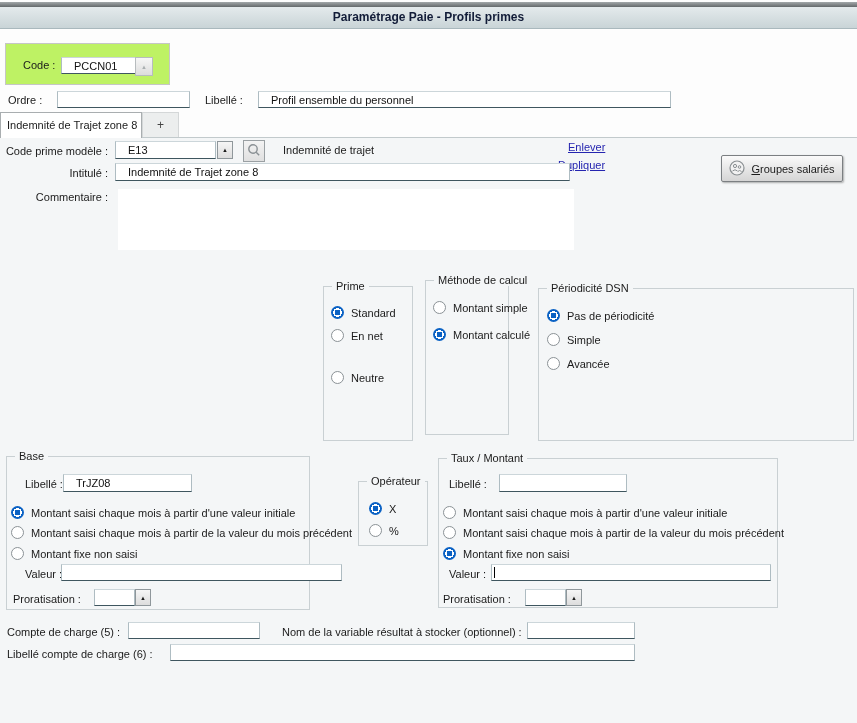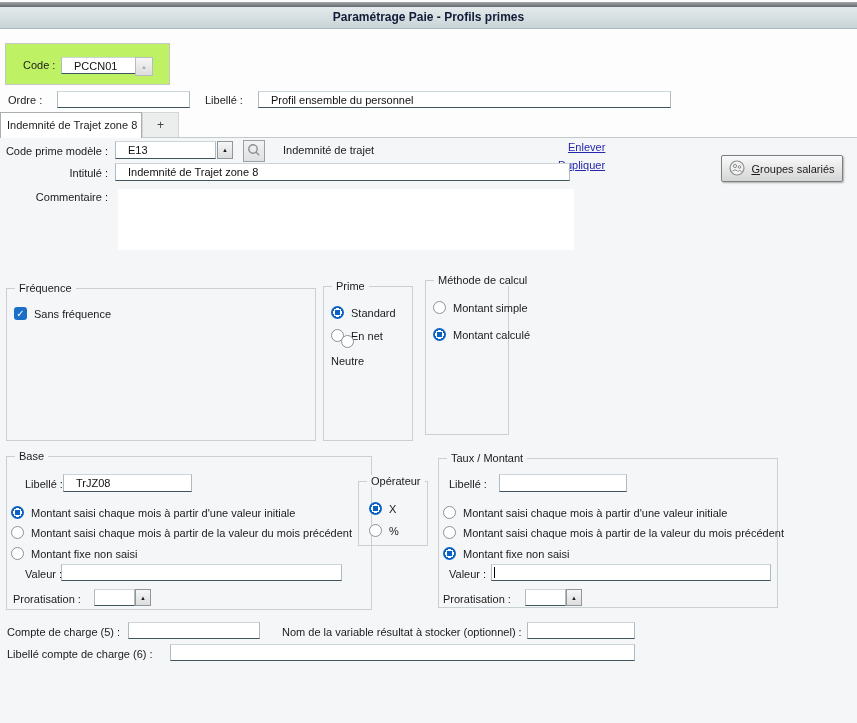--- a/index.html
+++ b/index.html
@@ -85,58 +85,66 @@
     </span>
     <span><u>G</u><span>roupes salariés</span></span>
   </div>
 
   <span class="lbl r" style="left:27px;top:167px;width:81px;">Intitulé :</span>
   <input class="field" style="left: 115px; top: 163px; width: 455px; height: 18px;" value="Indemnité de Trajet zone 8">
 
   <span class="lbl r" style="left:24px;top:191px;width:84px;">Commentaire :</span>
   <textarea class="cmt" style=""></textarea>
 
-  <div class="gb" style="left:6px;top:288px;width:310px;height:153px;">
-    <span class="gbt">Fréquence</span>
-    <div class="opt" style="left:7px;top:18px;">
-      <span class="chk"><span>✓</span></span>
-      <span>Sans fréquence</span>
-    </div>
-  </div>
 
   <div class="gb" style="left:323px;top:286px;width:90px;height:155px;">
     <span class="gbt">Prime</span>
     <div class="opt" style="left:7px;top:19px;">
       <span class="radio sel"></span>
       <span>Standard</span>
     </div>
     <div class="opt" style="left:7px;top:42px;">
       <span class="radio"></span>
       <span>En net</span>
     </div>
-    <div class="opt" style="left:7px;top:48px;flex-direction:column;">
+    <div class="opt" style="left:7px;top:84px;">
       <span class="radio"></span>
       <span>Neutre</span>
     </div>
   </div>
 
   <div class="gb" style="left:425px;top:280px;width:84px;height:155px;">
     <span class="gbt">Méthode de calcul</span>
     <div class="opt" style="left:7px;top:20px;">
       <span class="radio"></span>
       <span>Montant simple</span>
     </div>
     <div class="opt" style="left:7px;top:47px;">
       <span class="radio sel"></span>
       <span>Montant calculé</span>
     </div>
   </div>
 
-
-  <div class="gb" style="left:6px;top:456px;width:366px;height:154px;">
+  <div class="gb" style="left:538px;top:288px;width:316px;height:153px;">
+    <span class="gbt">Périodicité DSN</span>
+    <div class="opt" style="left:8px;top:20px;">
+      <span class="radio sel"></span>
+      <span>Pas de périodicité</span>
+    </div>
+    <div class="opt" style="left:8px;top:44px;">
+      <span class="radio"></span>
+      <span>Simple</span>
+    </div>
+    <div class="opt" style="left:8px;top:68px;">
+      <span class="radio"></span>
+      <span>Avancée</span>
+    </div>
+  </div>
+
+  <div class="gb" style="left:6px;top:456px;width:304px;height:154px;">
     <span class="gbt">Base</span>
     <span class="lbl" style="left:18px;top:21px;">Libellé :</span>
     <input class="field" style="left: 56px; top: 17px; width: 129px; height: 18px;" value="TrJZ08">
     <div class="opt" style="left:4px;top:49px;">
       <span class="radio sel"></span>
       <span>Montant saisi chaque mois à partir d'une valeur initiale</span>
     </div>
     <div class="opt" style="left:4px;top:69px;">
       <span class="radio"></span>
       <span>Montant saisi chaque mois à partir de la valeur du mois précédent</span>

